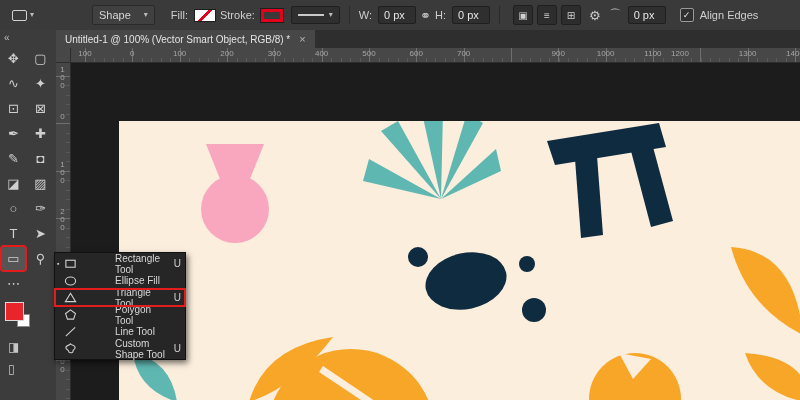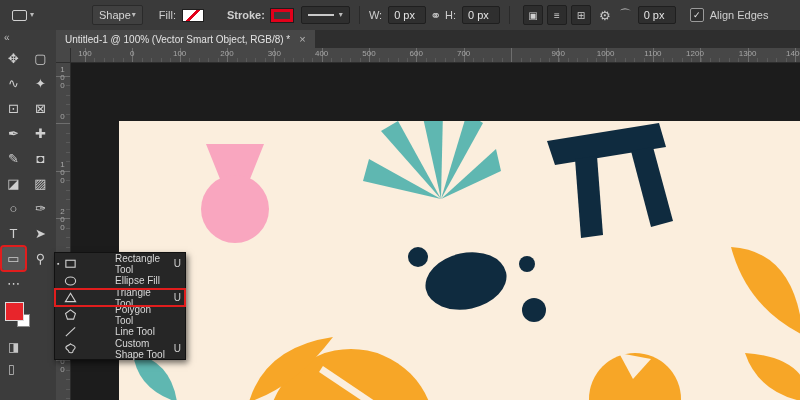--- a/index.html
+++ b/index.html
@@ -5,24 +5,24 @@
   html,body{margin:0;padding:0;}
   body{width:800px;height:400px;position:relative;overflow:hidden;background:#333;
        font-family:"Liberation Sans","DejaVu Sans",sans-serif;color:#d6d6d6;
        -webkit-font-smoothing:antialiased;}
   
   #optionsbar{position:absolute;left:0;top:0;width:800px;height:30px;background:#3a3a3a;
               border-bottom:1px solid #232323;display:flex;align-items:center;font-size:11px;}
   .tool-preset{margin-left:8px;display:flex;align-items:center;gap:3px;padding:3px 4px;border-radius:2px;}
   .tp-rect{width:13px;height:9px;border:1px solid #d0d0d0;border-radius:2px;display:inline-block;}
   .caret{font-size:8px;color:#bbb;line-height:1;}
-  .mode{margin-left:54px;display:flex;align-items:center;gap:1px;padding:3px 6px;border:1px solid #2a2a2a;
+  .mode{margin-left:54px;display:flex;align-items:center;gap:13px;padding:3px 6px;border:1px solid #2a2a2a;
         background:#404040;border-radius:2px;}
   .lbl{color:#cfcfcf;}
-  .ml16{margin-left:16px;} .ml12{margin-left:23px;font-weight:bold;} .ml8{margin-left:8px;} .ml6{margin-left:6px;} .ml4{margin-left:4px;}
+  .ml16{margin-left:16px;} .ml12{margin-left:4px;} .ml8{margin-left:8px;} .ml6{margin-left:6px;} .ml4{margin-left:4px;}
   .swatch{display:inline-block;width:22px;height:13px;margin-left:6px;box-sizing:border-box;}
   .fill-swatch{background:#fff;background-image:linear-gradient(135deg,transparent 44%,#e2001a 44%,#e2001a 56%,transparent 56%);
                border:1px solid #1e1e1e;}
   .stroke-swatch{border:3px solid #e2001a;background:#3a3a3a;outline:1px solid #1e1e1e;}
   .field{display:inline-block;background:#2f2f2f;border:1px solid #1f1f1f;border-radius:2px;
          padding:2px 5px;margin-left:6px;color:#e4e4e4;min-width:26px;text-align:left;}
   .stroke-style{margin-left:8px;display:flex;align-items:center;gap:5px;padding:4px 6px;background:#2f2f2f;
                 border:1px solid #1f1f1f;border-radius:2px;}
   .stroke-style .line{display:inline-block;width:26px;height:2px;background:#c9c9c9;}
   .sep{width:1px;height:18px;background:#2a2a2a;margin:0 9px;}
@@ -170,21 +170,21 @@
           <span class="hrl" style="left: 153.99px;">200</span>
           <span class="hrl" style="left: 201.32px;">300</span>
           <span class="hrl" style="left: 248.65px;">400</span>
           <span class="hrl" style="left: 295.98px;">500</span>
           <span class="hrl" style="left: 343.31px;">600</span>
           <span class="hrl" style="left: 390.64px;">700</span>
           <span class="hrl" style="left: 437.97px; margin-top: 32px;">800</span>
           <span class="hrl" style="left: 485.3px;">900</span>
           <span class="hrl" style="left: 532.63px;">1000</span>
           <span class="hrl" style="left: 579.96px;">1100</span>
-          <span class="hrl" style="left: 622px; text-align: center;">1200</span>
+          <span class="hrl" style="left: 607px; text-align: center;">1200</span>
           <span class="hrl" style="left: 674.62px;">1300</span>
           <span class="hrl" style="left: 721.95px;">1400</span>
         </div>
     </div>
     <div id="content">
       <div id="vruler">
         <div id="vlabels">
             <span class="vrl" style="top: 2px;">100</span>
             <span class="vrl" style="top: 49.4px;">0</span>
             <span class="vrl" style="top: 96.8px;">100</span>

